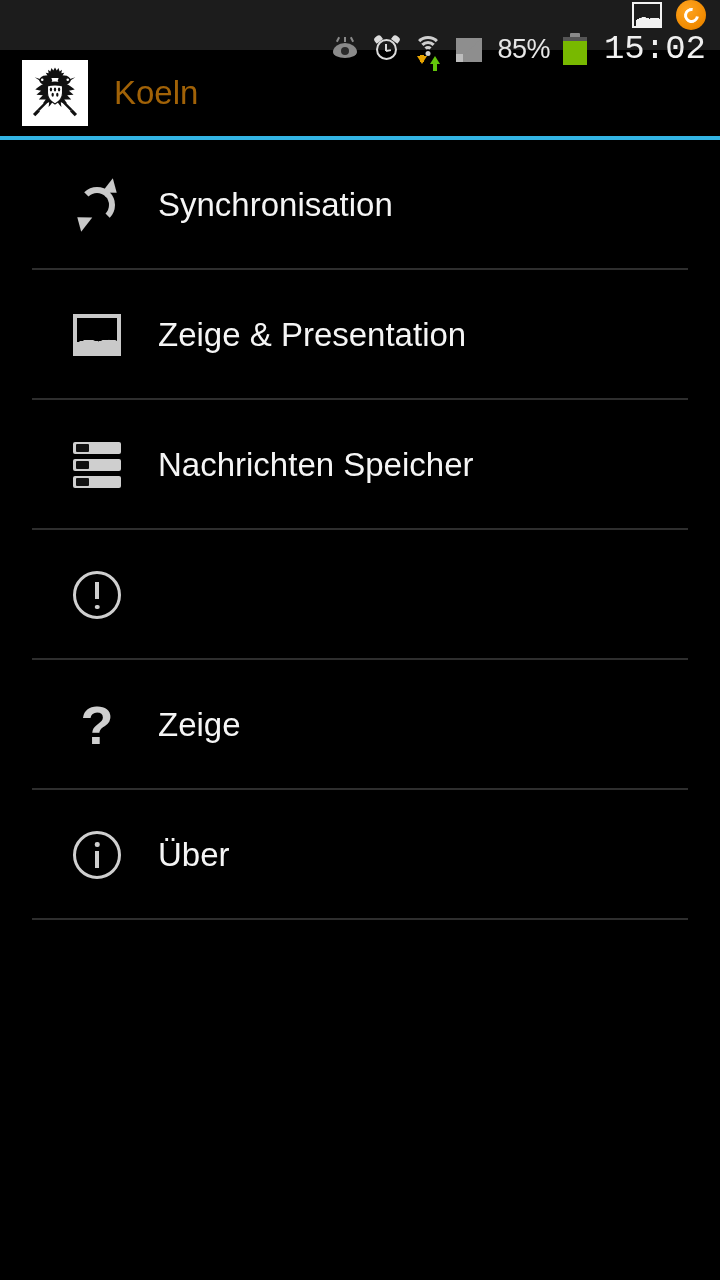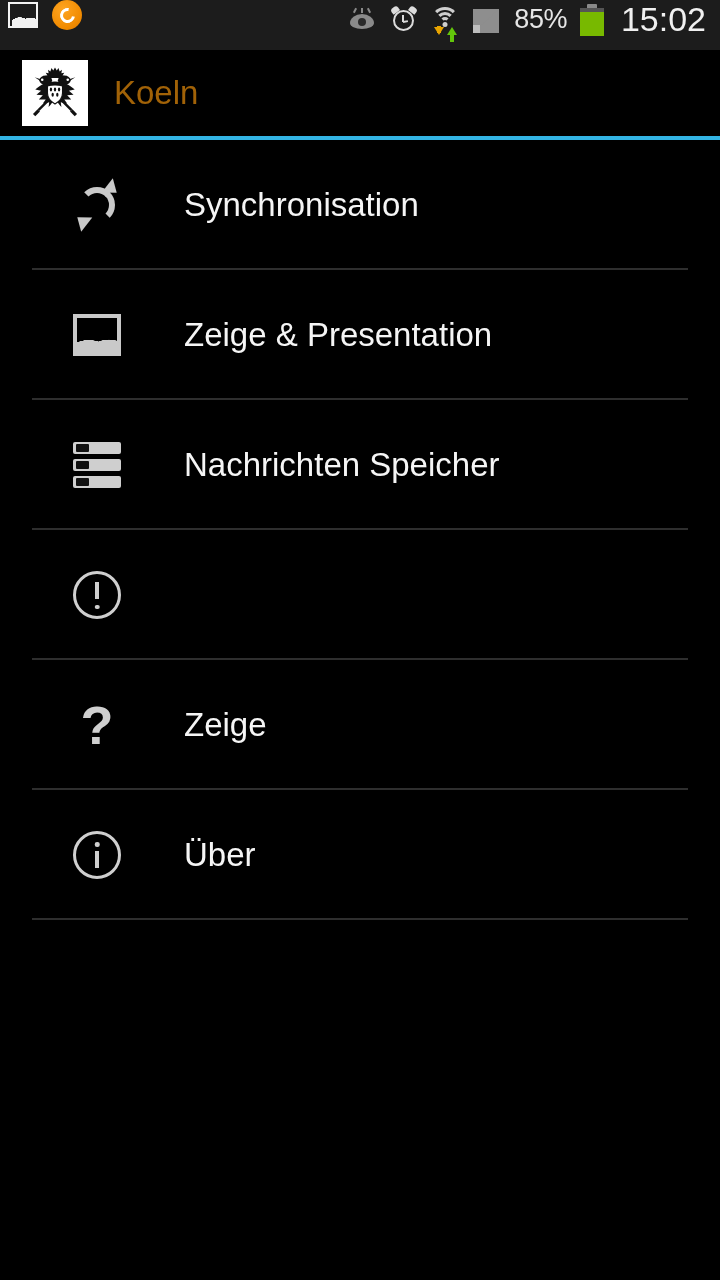--- a/index.html
+++ b/index.html
@@ -7,23 +7,24 @@
     width:720px; height:1280px;
     background:#000;
     font-family:"Liberation Sans", sans-serif;
     overflow:hidden;
   }
 
   
   #status-bar{
     height:50px; width:100%;
     background:#1c1c1c;
-    display:flex; align-items:flex-start;
+    display:flex; align-items:flex-end;
     padding:0 14px 0 8px;
     position:relative;
+    flex-direction:column;
   }
   .sb-left{ display:flex; align-items:center; gap:14px; }
   .sb-right{ display:flex; align-items:center; gap:13px; margin-left:auto; }
 
   .gallery-ic{ width:30px; height:26px; border:2.5px solid #f2f2f2; position:relative; overflow:hidden; background:#1c1c1c;}
   .gallery-ic::after{
     content:""; position:absolute; left:2px; bottom:0px; width:26px; height:11px;
     background:
       radial-gradient(circle at 30% 120%, #f2f2f2 48%, transparent 49%),
       radial-gradient(circle at 72% 140%, #f2f2f2 52%, transparent 53%);
@@ -78,39 +79,39 @@
   .signal-ic .bar{ position:absolute; bottom:0; background:#8e8e8e;}
   .signal-ic .b1{ left:0;  width:7px; height:8px;}
   .signal-ic .b2{ left:0px; width:0;height:0;border-left:26px solid transparent;border-bottom:24px solid #8e8e8e; bottom:0;}
   .signal-ic .b1{ z-index:2; background:#bdbdbd;}
 
   .batt-pct{ color:#e6e6e6; font-size:27px; letter-spacing:-0.5px; }
   .batt-ic{ width:24px; height:32px; position:relative; }
   .batt-ic .cap{ position:absolute; left:7px; top:0; width:10px; height:5px; background:#8a8a8a; border-radius:1px;}
   .batt-ic .shell{ position:absolute; left:0; top:4px; width:24px; height:28px; background:#555;}
   .batt-ic .fill{ position:absolute; left:0; bottom:0; width:24px; height:24px; background:#78b900;}
-  .clock{ color:#f0f0f0; font-size:34px; letter-spacing:0px; margin-left:4px; }
+  .clock{ color:#f0f0f0; font-size:34px; letter-spacing:0px; margin-left:4px;font-family:Liberation Mono, monospace; }
 
   
   #app-bar{
     height:86px; width:100%; background:#000;
     display:flex; align-items:center; padding-left:22px;
   }
   .app-logo{
     width:66px; height:66px; background:#fff;
     display:flex; align-items:center; justify-content:center; flex:0 0 auto;
   }
   .app-title{ color:#a16207; font-size:33px; margin-left:26px; font-weight:400; }
   #accent-bar{ height:4px; width:100%; }
 
   
   #settings-list{ width:100%; }
   .list-item{
     height:130px; display:flex; align-items:center;
-    padding-left:66px; position:relative; background:#000;gap:26px;
+    padding-left:66px; position:relative; background:#000;
   }
   .list-item .divider{
     position:absolute; bottom:0; left:32px; right:32px; height:2px; background:#2e2e2e;
   }
   .item-icon{ width:62px; flex:0 0 auto; display:flex; align-items:center; justify-content:center; }
   .item-label{ color:#f5f5f5; font-size:33px; margin-left:30px; font-weight:400; white-space:nowrap; }
 
   
   .ic-sync{ width:46px;height:46px;position:relative; }
   .ic-sync .c{ position:absolute; inset:5px; border:6px solid #c9c9c9; border-radius:50%; }

